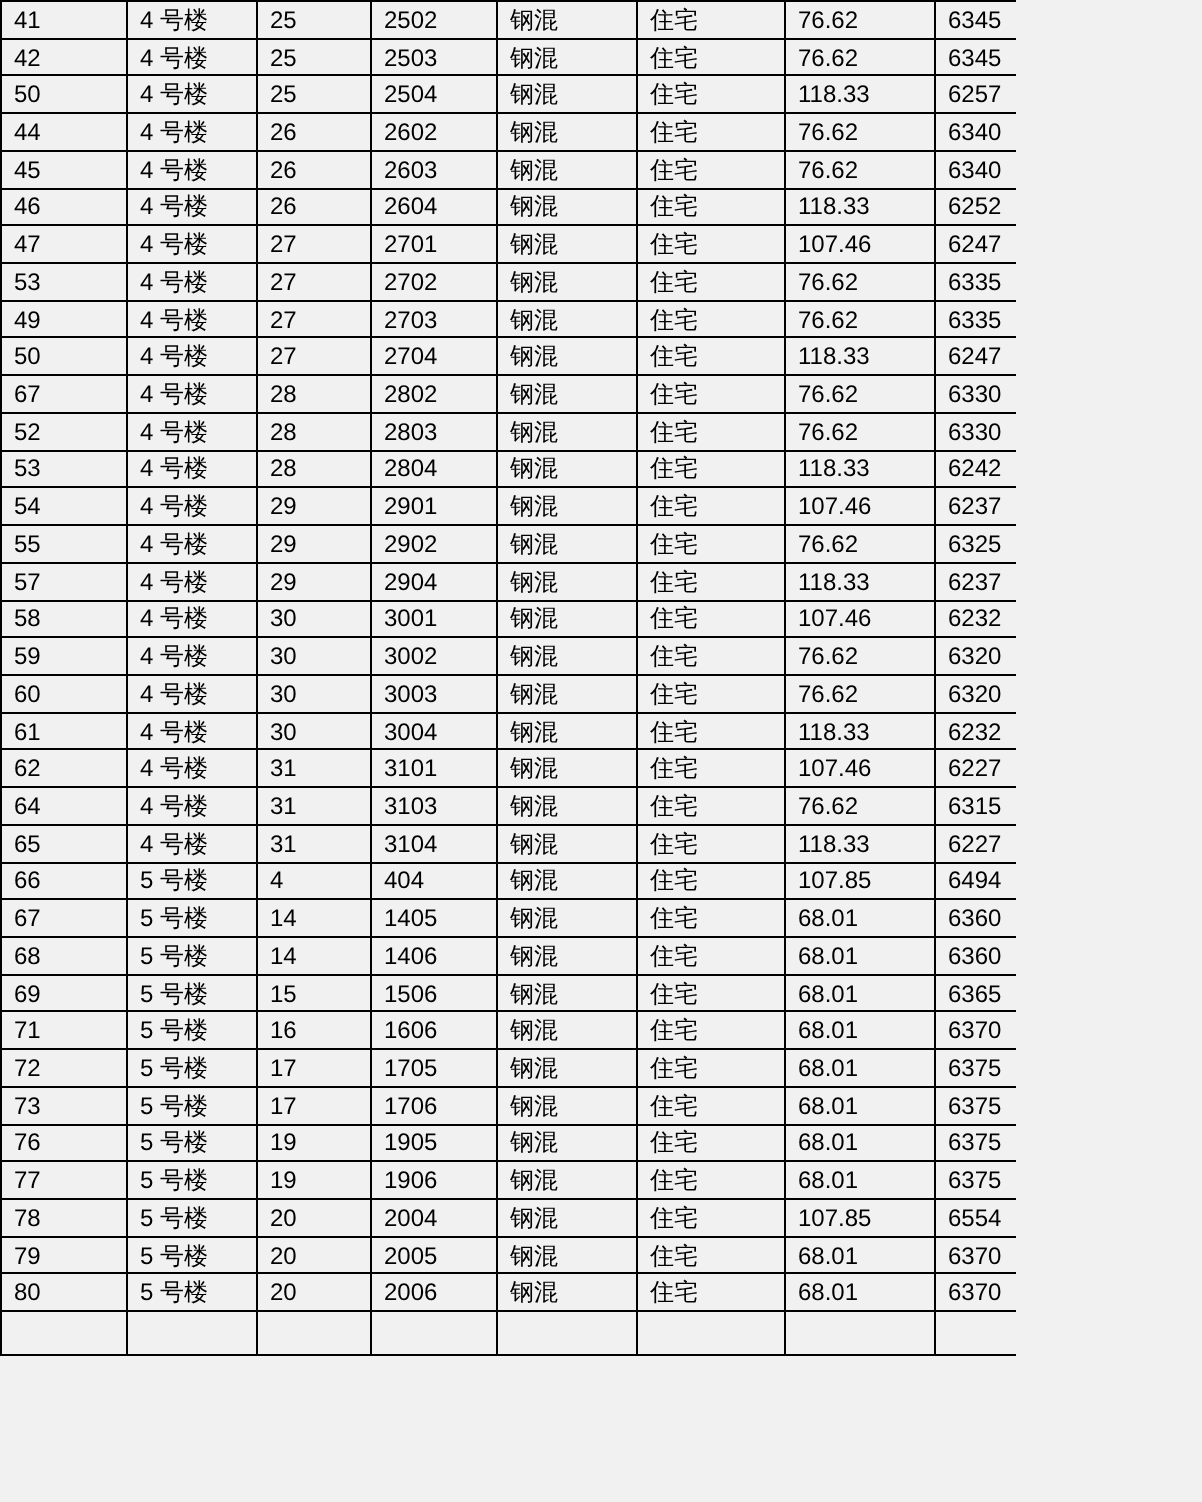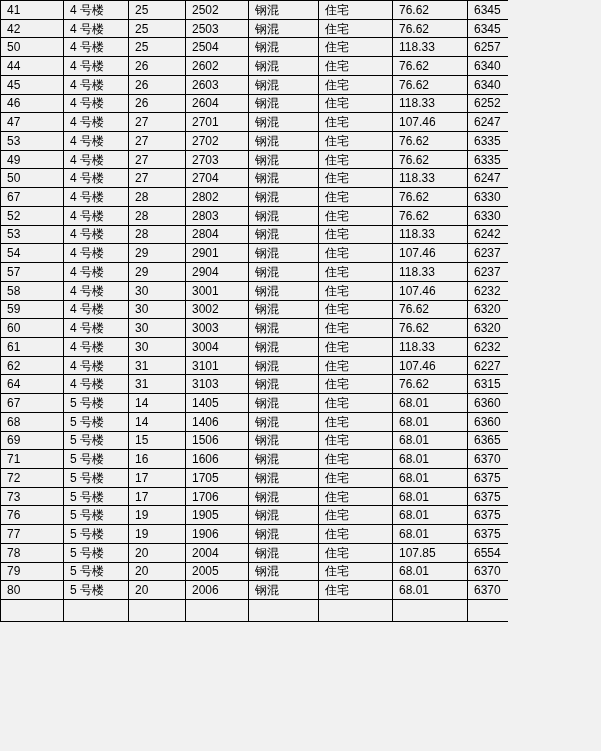--- a/index.html
+++ b/index.html
@@ -198,20 +198,31 @@
           <td>4 号楼</td>
           <td>29</td>
           <td>2901</td>
           <td>钢混</td>
           <td>住宅</td>
           <td>107.46</td>
           <td>6237</td>
           <td>5</td>
         </tr>
         <tr>
+          <td>55</td>
+          <td>4 号楼</td>
+          <td>29</td>
+          <td>2902</td>
+          <td>钢混</td>
+          <td>住宅</td>
+          <td>76.62</td>
+          <td>6325</td>
+          <td>5</td>
+        </tr>
+        <tr>
           <td>57</td>
           <td>4 号楼</td>
           <td>29</td>
           <td>2904</td>
           <td>钢混</td>
           <td>住宅</td>
           <td>118.33</td>
           <td>6237</td>
           <td>5</td>
         </tr>
@@ -272,20 +283,42 @@
         </tr>
         <tr>
           <td>64</td>
           <td>4 号楼</td>
           <td>31</td>
           <td>3103</td>
           <td>钢混</td>
           <td>住宅</td>
           <td>76.62</td>
           <td>6315</td>
+          <td>5</td>
+        </tr>
+        <tr>
+          <td>65</td>
+          <td>4 号楼</td>
+          <td>31</td>
+          <td>3104</td>
+          <td>钢混</td>
+          <td>住宅</td>
+          <td>118.33</td>
+          <td>6227</td>
+          <td>5</td>
+        </tr>
+        <tr>
+          <td>66</td>
+          <td>5 号楼</td>
+          <td>4</td>
+          <td>404</td>
+          <td>钢混</td>
+          <td>住宅</td>
+          <td>107.85</td>
+          <td>6494</td>
           <td>5</td>
         </tr>
         <tr>
           <td>67</td>
           <td>5 号楼</td>
           <td>14</td>
           <td>1405</td>
           <td>钢混</td>
           <td>住宅</td>
           <td>68.01</td>

